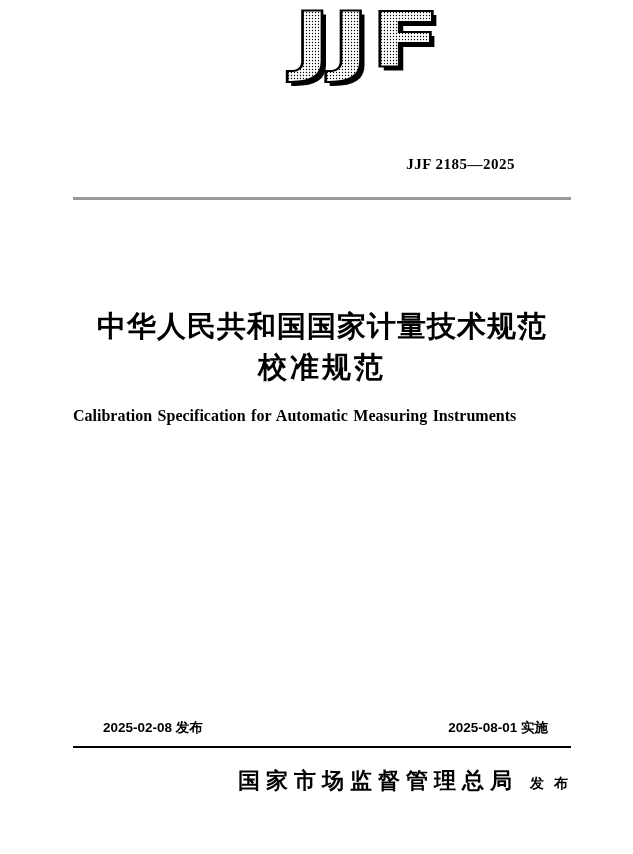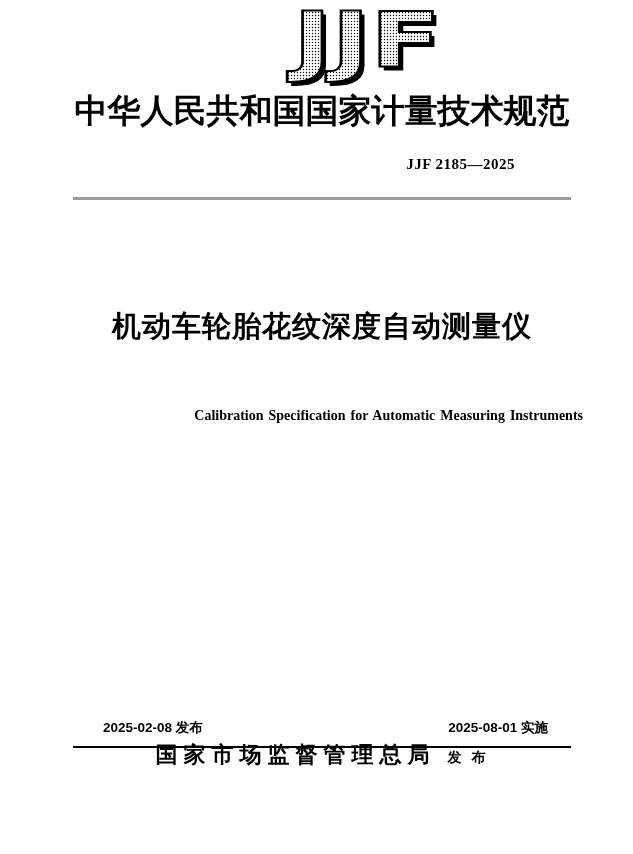--- a/index.html
+++ b/index.html
@@ -71,25 +71,25 @@
     font-family: "Liberation Sans", "DejaVu Sans", sans-serif;
     font-size: 29px;
     font-weight: bold;
     line-height: 41px;
   }
   .title-zh .line1 { letter-spacing: 1px; }
   .title-zh .line2 { letter-spacing: 3px; }
   .title-en {
     position: absolute;
     top: 399px;
-    left: 12px;
+    left: 0;
     width: 100%;
-    text-align: right;
+    text-align: left;
     font-family: "Liberation Serif", "DejaVu Serif", serif;
-    font-size: 14px;
+    font-size: 16px;
     font-weight: bold;
     line-height: 33px;
     word-spacing: 1.5px;
   }
   .dates {
     position: absolute;
     top: 719px;
     left: 0;
     width: 100%;
     box-sizing: border-box;
@@ -104,24 +104,24 @@
   .rule-black {
     position: absolute;
     top: 746px;
     left: 0;
     width: 100%;
     height: 2px;
     background: #000000;
   }
   .publisher-row {
     position: absolute;
-    top: 740px;
+    top: 766px;
     left: 0;
     width: 100%;
-    text-align: center;
+    text-align: right;
     white-space: nowrap;
   }
   .publisher {
     font-family: "Liberation Serif", "DejaVu Serif", serif;
     font-size: 22px;
     font-weight: bold;
     letter-spacing: 6px;
   }
   .publish-label {
     font-family: "Liberation Sans", "DejaVu Sans", sans-serif;
@@ -144,28 +144,28 @@
           <circle cx="1.5" cy="1.5" r="0.7" fill="#000000"></circle>
         </pattern>
       </defs>
       <text x="7" y="63" font-family="DejaVu Sans, sans-serif" font-weight="bold" font-size="76" textLength="148" lengthAdjust="spacingAndGlyphs" fill="#000000">JJF</text>
       <text x="3" y="59" font-family="DejaVu Sans, sans-serif" font-weight="bold" font-size="76" textLength="148" lengthAdjust="spacingAndGlyphs" fill="url(#halftone)" stroke="#000000" stroke-width="2">JJF</text>
     </svg>
   </div>
 
   <div class="content">
 
-    <h1 class="header-title">中华人民共和国国家计量技术规范</h1>
 
     <div class="doc-number">JJF 2185—2025</div>
 
     <div class="rule-gray"></div>
 
     <div class="title-zh">
-      <div class="line1">机动车轮胎花纹深度自动测量仪</div>
+      <div class="line1">中华人民共和国国家计量技术规范</div>
+      <div class="line2">校准规范</div>
     </div>
 
     <div class="title-en">
       <div>Calibration Specification for Automatic Measuring Instruments</div>
     </div>
 
     <div class="dates">
       <span>2025-02-08 发布</span>
       <span>2025-08-01 实施</span>
     </div>

